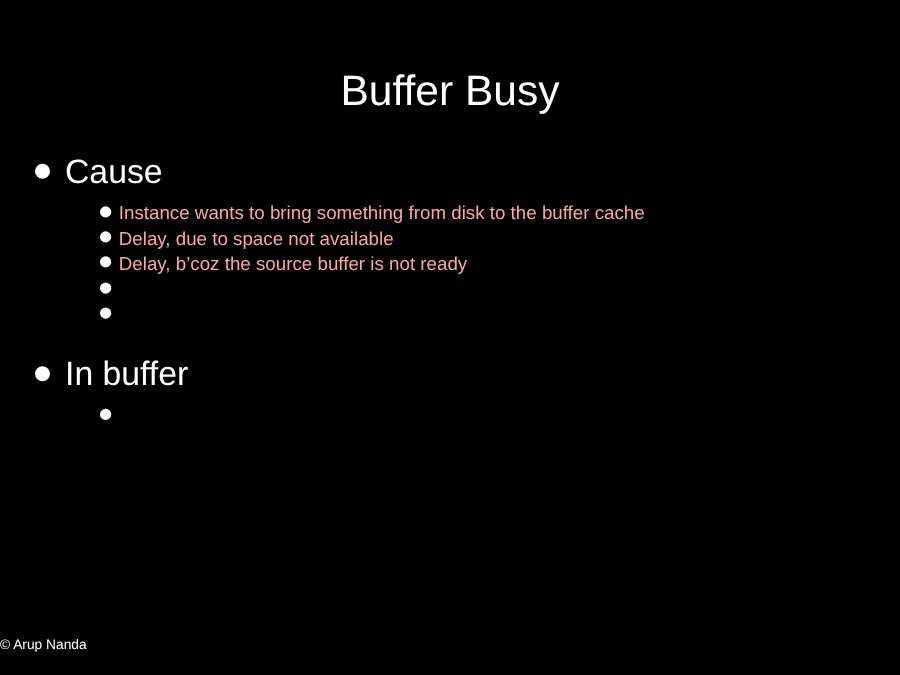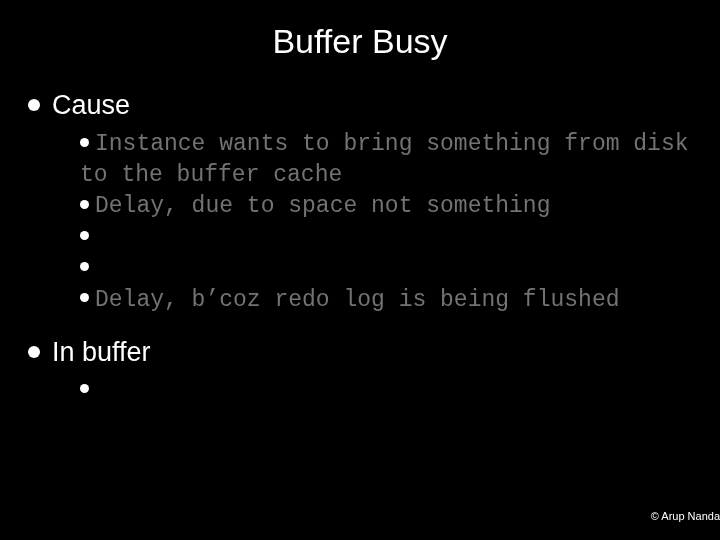--- a/index.html
+++ b/index.html
@@ -10,20 +10,21 @@
     font-family: Arial, Helvetica, sans-serif;
     position: relative;
   }
   .title {
     text-align: center;
     font-size: 34px;
     font-weight: 400;
     padding-top: 22px;
     padding-bottom: 28px;
     color: #fff;
+    margin-top: 32px;
   }
   .content {
     padding-left: 28px;
   }
   .lvl1 {
     display: flex;
     align-items: flex-start;
     margin-bottom: 6px;
   }
   .lvl1 .dot {
@@ -39,62 +40,61 @@
     font-size: 27px;
     line-height: 1.2;
   }
   .sublist {
     padding-left: 52px;
     padding-right: 10px;
     margin-top: 8px;
     margin-bottom: 20px;
   }
   .lvl2 {
-    font-size: 23px;
+    font-size: 15px;
     line-height: 1.35;
-    color: #737373;
-    font-family: Liberation Mono, monospace;
+    color: #fca5a5;
   }
   .lvl2 .sdot {
     display: inline-block;
     width: 9px;
     height: 9px;
     border-radius: 50%;
     background: #fff;
     vertical-align: middle;
     margin-right: 6px;
     position: relative;
     top: -2px;
   }
   .footer {
     position: absolute;
     bottom: 18px;
     width: 100%;
-    text-align: right;
+    text-align: left;
     font-size: 11px;
     color: #fff;
   }
 </style>
 </head>
 <body>
 
 <div class="title">Buffer Busy</div>
 
 <div class="content">
 
   <div class="lvl1">
     <span class="dot"></span>
     <span class="label">Cause</span>
   </div>
   <div class="sublist">
     <div class="lvl2"><span class="sdot"></span><span>Instance wants to bring something from disk to the buffer cache</span></div>
-    <div class="lvl2"><span class="sdot"></span><span>Delay, due to space not something</span></div>
+    <div class="lvl2"><span class="sdot"></span><span>Delay, due to space not available</span></div>
+    <div class="lvl2"><span class="sdot"></span><span>Delay, b’coz the source buffer is not ready</span></div>
     <div class="lvl2"><span class="sdot"></span></div>
     <div class="lvl2"><span class="sdot"></span></div>
-    <div class="lvl2"><span class="sdot"></span><span>Delay, b’coz redo log is being flushed</span></div>
   </div>
 
   <div class="lvl1">
     <span class="dot"></span>
     <span class="label">In buffer</span>
   </div>
   <div class="sublist">
     <div class="lvl2"><span class="sdot"></span></div>
   </div>
 

